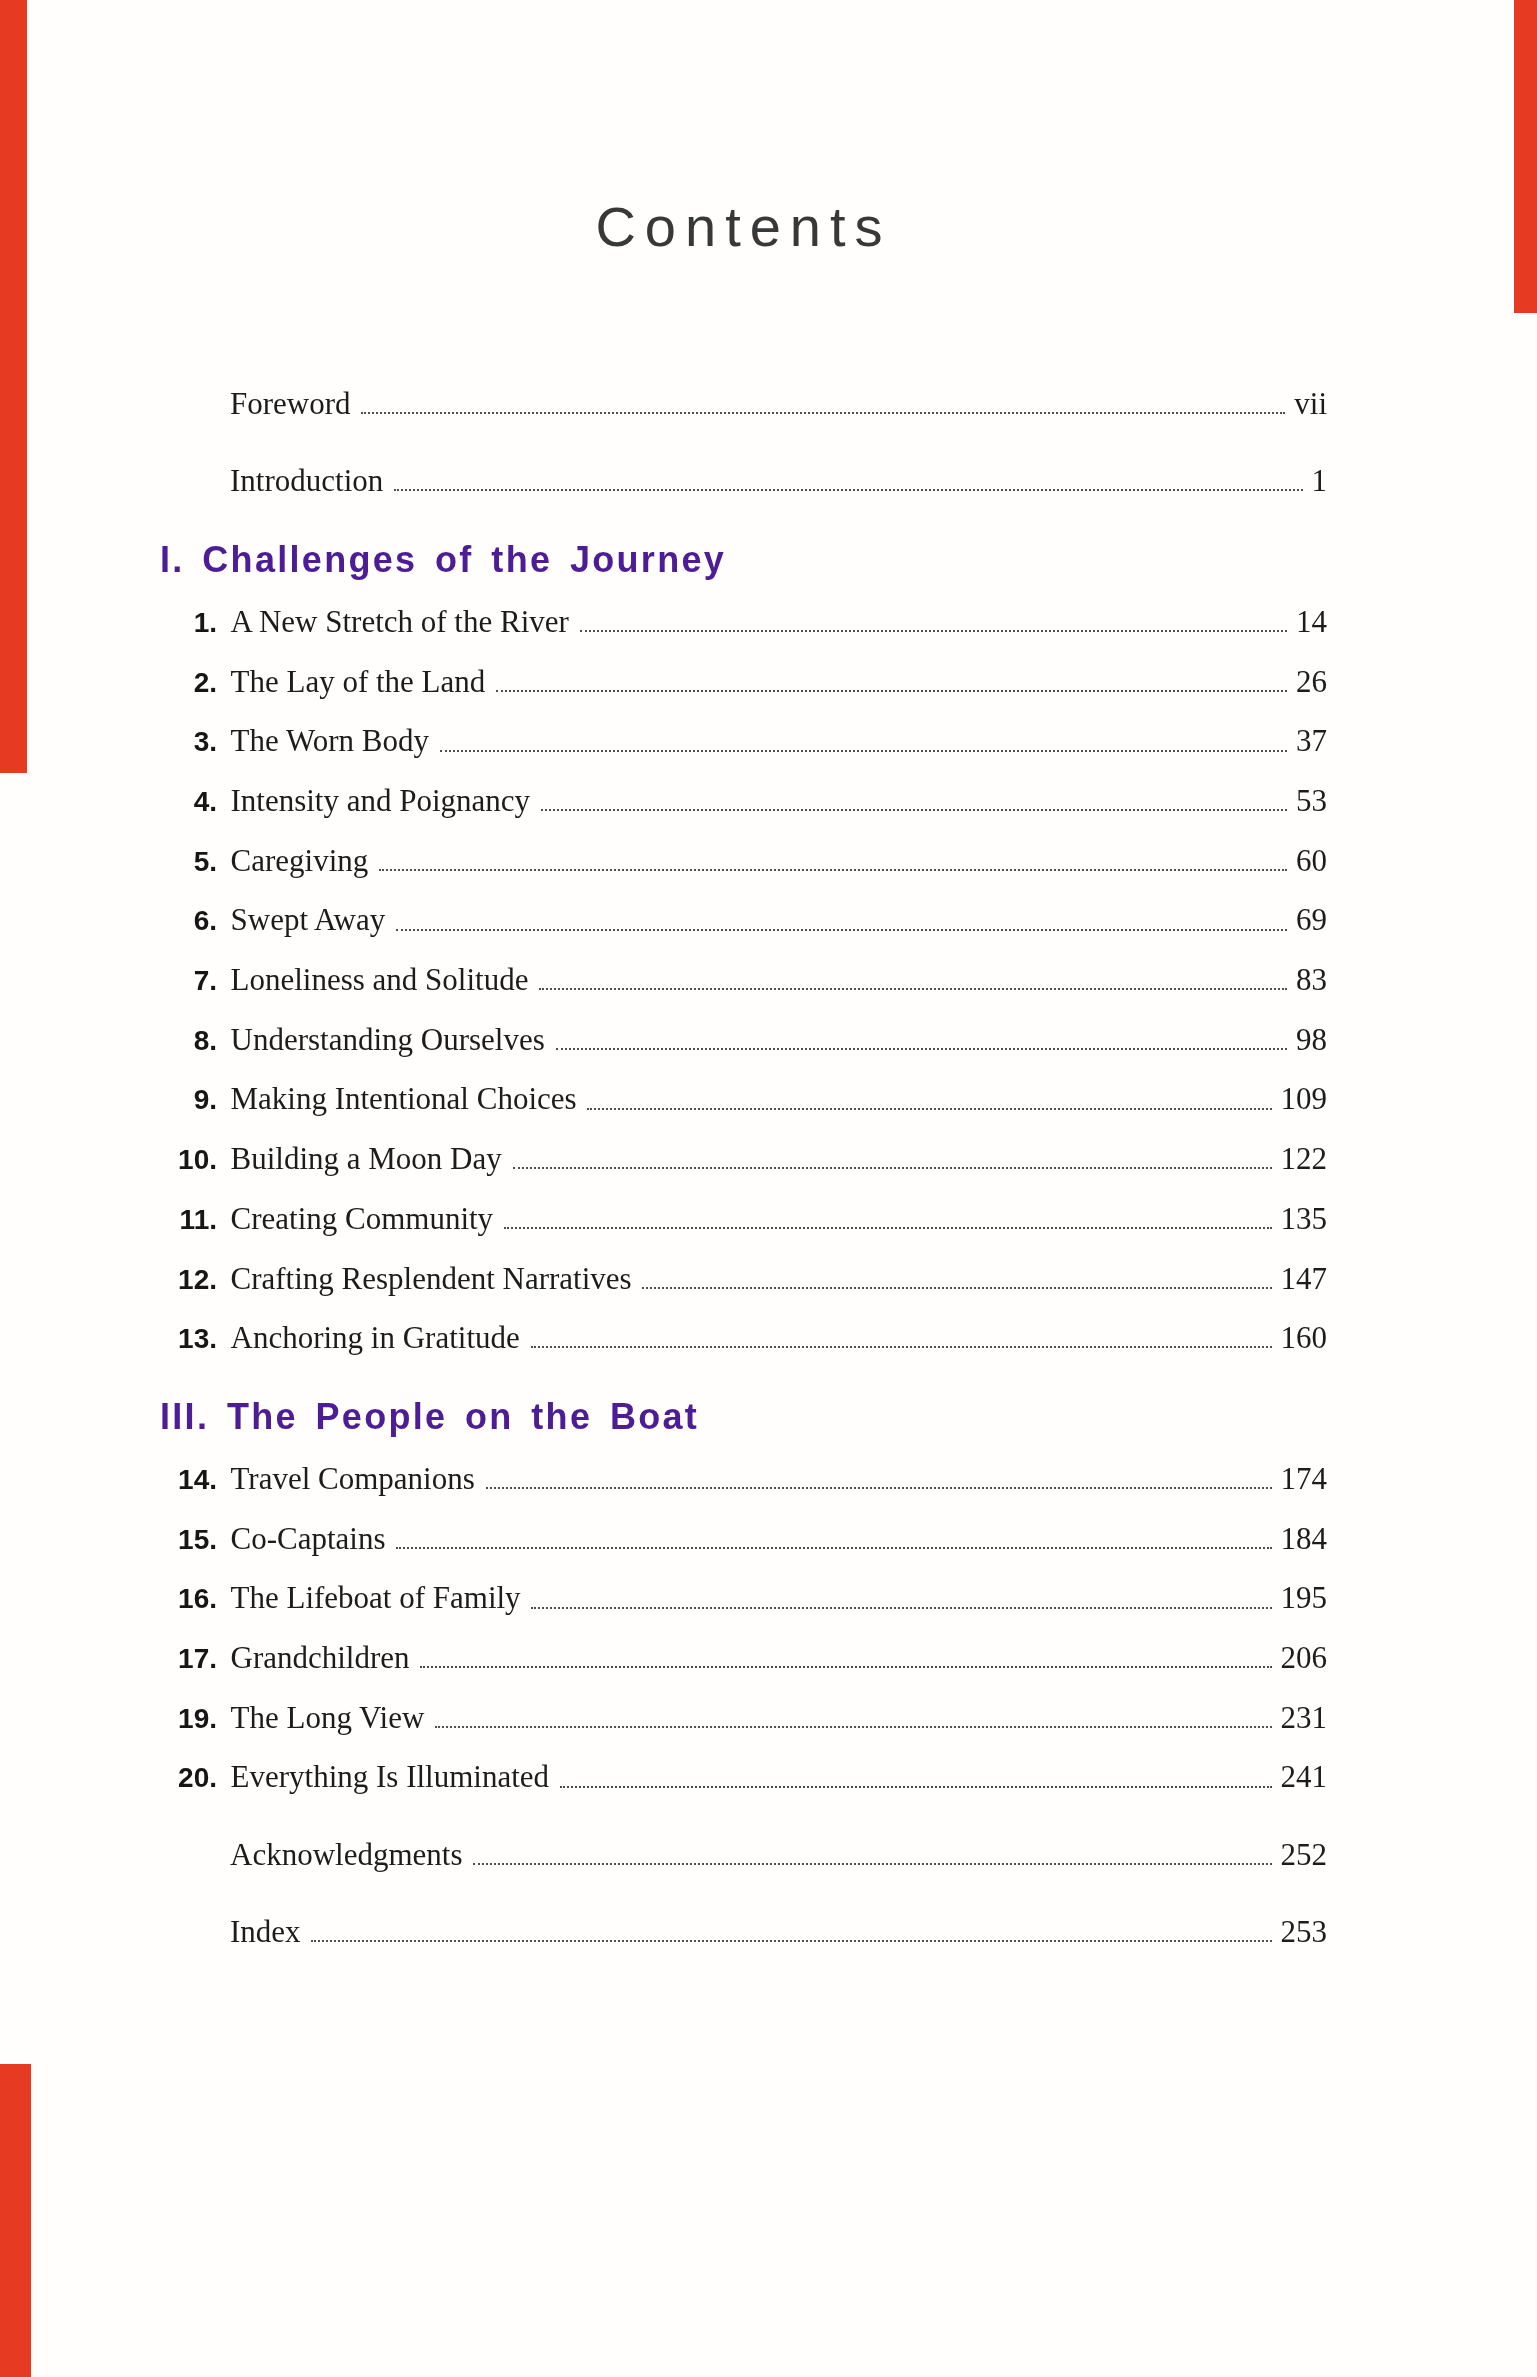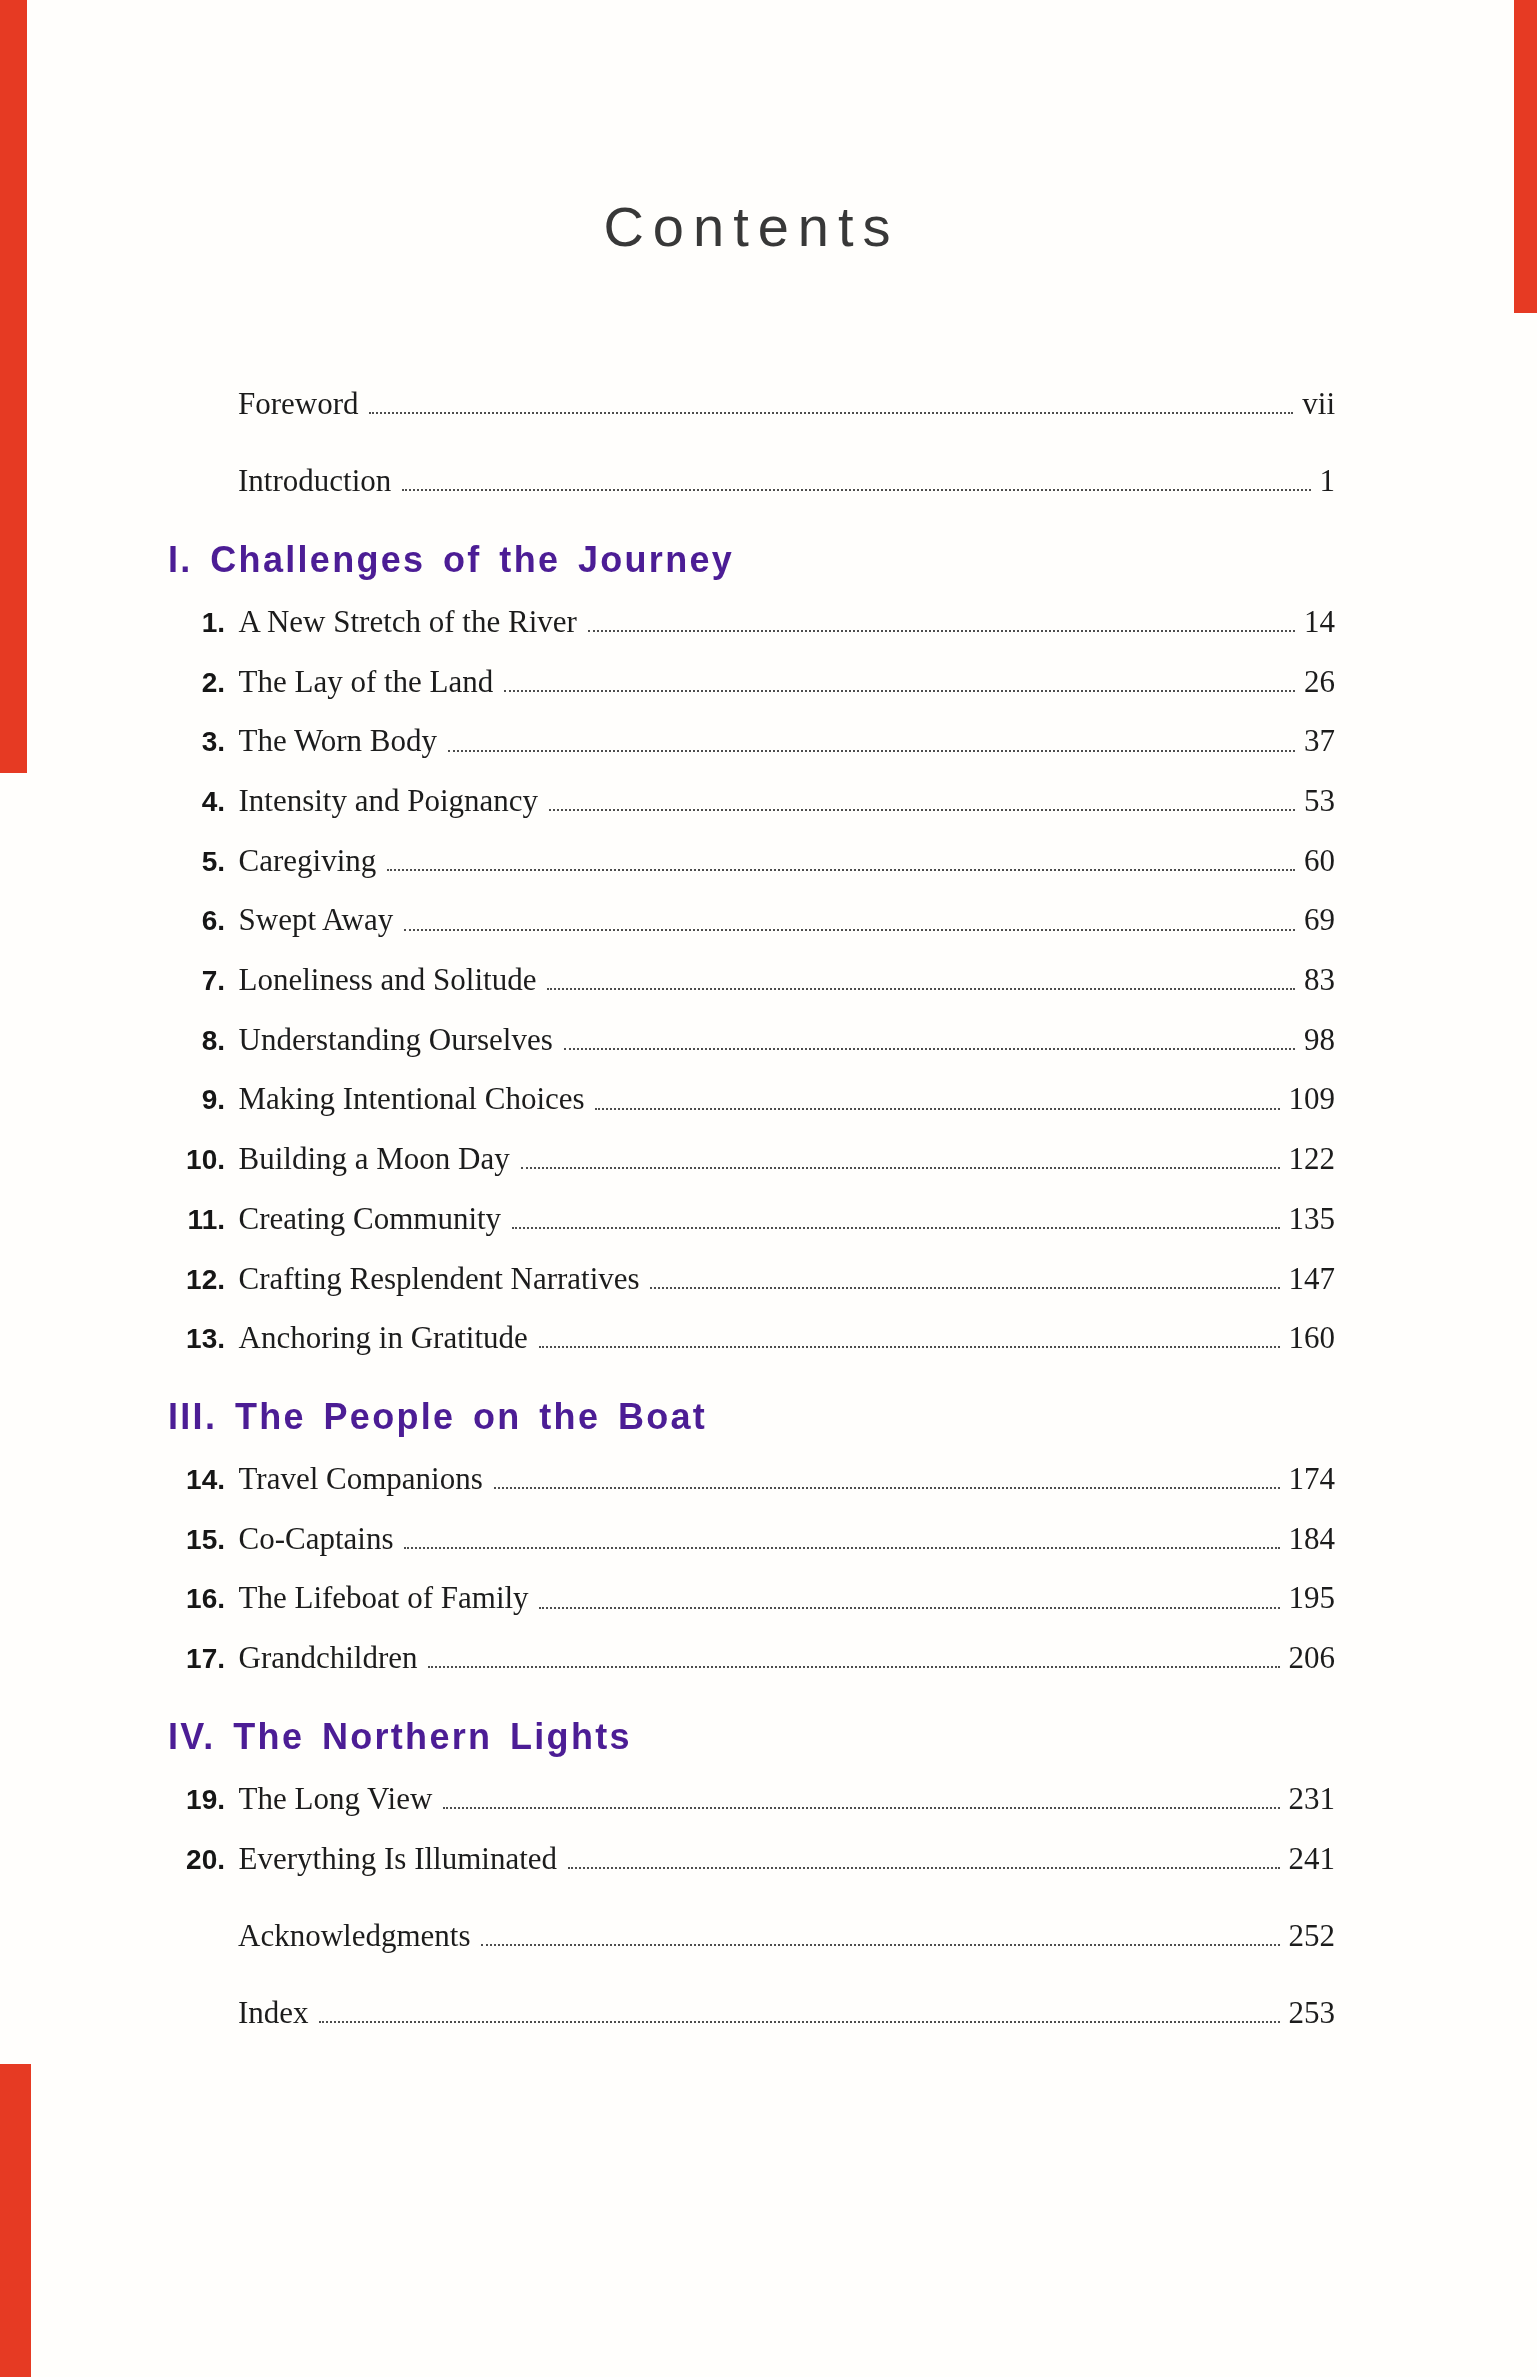--- a/index.html
+++ b/index.html
@@ -20,21 +20,21 @@
   .edge {
     position: absolute;
     background: #e63a23;
   }
   .edge-left-top    { left: 0; top: 0;      width: 27px; height: 773px; }
   .edge-left-bottom { left: 0; top: 2064px; width: 31px; height: 313px; }
   .edge-right-top   { right: 0; top: 0;     width: 23.4px; height: 313px; }
 
   .content {
     position: absolute;
-    left: 168px;
+    left: 160px;
     top: 194px;
     width: 1167px;
   }
   .title {
     margin: 0 0 126px 0;
     text-align: center;
     font-family: "Liberation Sans", sans-serif;
     font-weight: normal;
     font-size: 56px;
     letter-spacing: 9px;
@@ -207,21 +207,20 @@
             <span class="pagenum">195</span>
           </div>
           <div class="row chapter-row">
             <span class="chnum">17.</span>
             <span class="chtitle">Grandchildren</span>
             <span class="leader"></span>
             <span class="pagenum">206</span>
           </div>
         </div>
         <div class="section">
-          <h2 class="section-heading">IV. The Northern Lights</h2>
           <div class="row chapter-row">
             <span class="chnum">19.</span>
             <span class="chtitle">The Long View</span>
             <span class="leader"></span>
             <span class="pagenum">231</span>
           </div>
           <div class="row chapter-row">
             <span class="chnum">20.</span>
             <span class="chtitle">Everything Is Illuminated</span>
             <span class="leader"></span>

